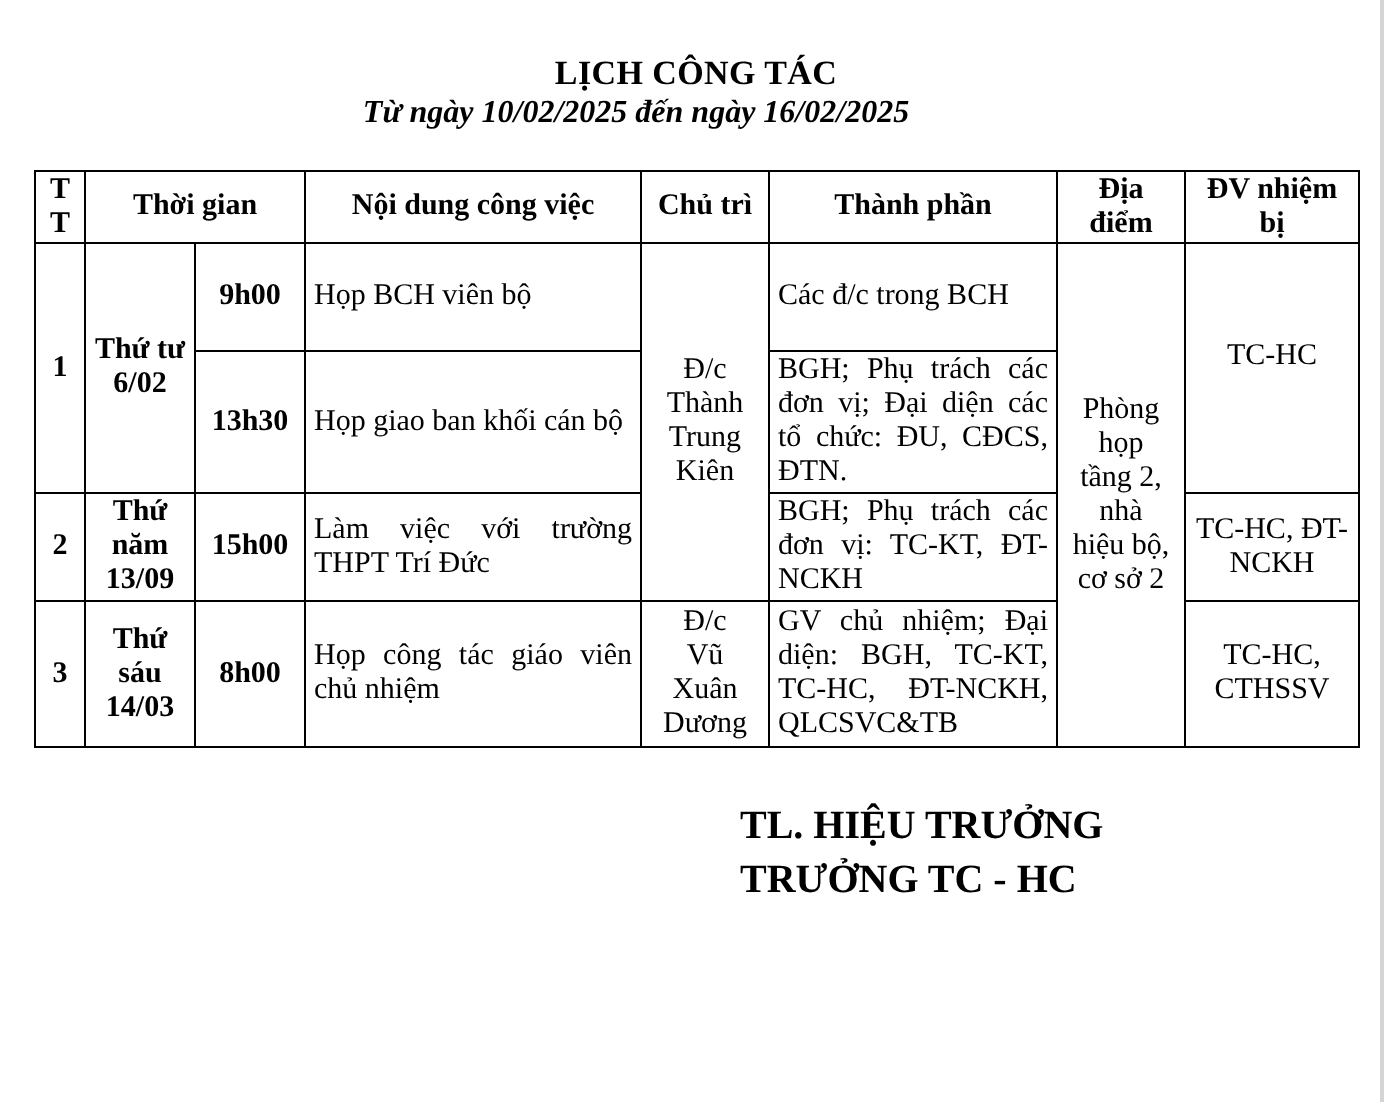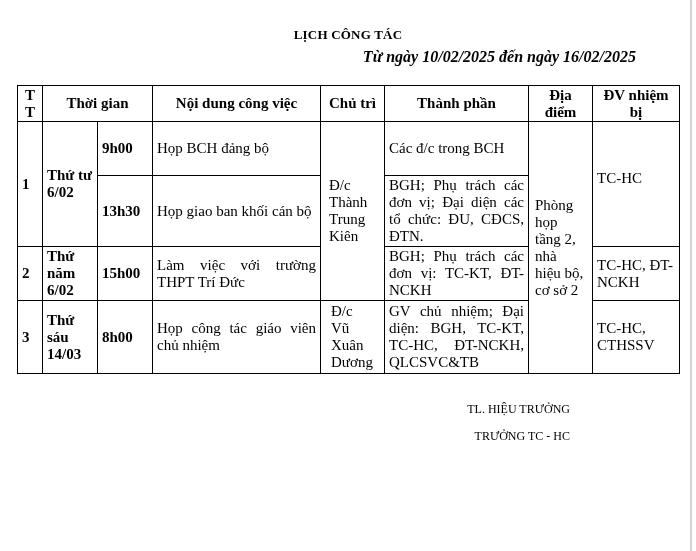--- a/index.html
+++ b/index.html
@@ -3,40 +3,40 @@
 <meta charset="utf-8">
 <style>
   html, body { margin:0; padding:0; }
   body {
     width:696px; height:551px; background:#ffffff; position:relative; overflow:hidden;
     font-family:"Liberation Serif", "DejaVu Serif", serif; color:#000;
   }
   .page-edge { position:absolute; left:690px; top:0; width:2px; height:551px; background:#d4d4d4; }
   .title {
     position:absolute; left:0; width:696px; top:27px; text-align:center;
-    font-weight:bold; font-size:13px; letter-spacing:0.2px;
+    font-weight:bold; font-size:17px; letter-spacing:0.2px;
   }
   .subtitle {
-    position:absolute; left:0; width:636px; top:48px; text-align:right;
+    position:absolute; left:0; width:636px; top:48px; text-align:center;
     font-weight:bold; font-style:italic; font-size:16px;
   }
   table.schedule {
     position:absolute; left:17px; top:85px; border-collapse:collapse;
     table-layout:fixed; font-size:15px; line-height:17px;
   }
   table.schedule td, table.schedule th {
     border:1.3px solid #000; padding:0 4px; vertical-align:middle;
   }
   th { font-weight:bold; text-align:center; font-size:15px; }
-  .c { }
+  .c { text-align:center; }
   .b { font-weight:bold; }
   .j { text-align:justify; text-align-last:left; }
   .sign {
-    position:absolute; left:370px; width:200px; text-align:right;
-    font-weight:normal; font-size:12px;
+    position:absolute; left:370px; width:200px; text-align:left;
+    font-weight:bold; font-size:20px;
   }
 </style>
 </head>
 <body>
 
 <div class="page-edge"></div>
 
 <div class="title">LỊCH CÔNG TÁC</div>
 <div class="subtitle">Từ ngày 10/02/2025 đến ngày 16/02/2025</div>
 
@@ -59,35 +59,35 @@
     <th>Chủ trì</th>
     <th>Thành phần</th>
     <th>Địa điểm</th>
     <th>ĐV nhiệm bị</th>
   </tr>
 
   <tr style="height:54px">
     <td rowspan="2" class="c b">1</td>
     <td rowspan="2" class="c b">Thứ tư 6/02</td>
     <td class="c b">9h00</td>
-    <td class="j">Họp BCH đảng bộ</td>
+    <td class="j">Họp BCH viên bộ</td>
     <td rowspan="3" class="c" style="padding:0 8px">Đ/c Thành Trung Kiên</td>
     <td class="j">Các đ/c trong BCH</td>
     <td rowspan="4" class="c" style="padding:0 6px">Phòng họp tầng 2, nhà hiệu bộ, cơ sở 2</td>
     <td rowspan="2" class="c" style="vertical-align:top;padding-top:48px">TC-HC</td>
   </tr>
   <tr style="height:71px">
     <td class="c b">13h30</td>
     <td class="j">Họp giao ban khối cán bộ</td>
     <td class="j">BGH; Phụ trách các đơn vị; Đại diện các tổ chức: ĐU, CĐCS, ĐTN.</td>
   </tr>
 
   <tr style="height:54px">
     <td class="c b">2</td>
-    <td class="c b">Thứ năm 6/02</td>
+    <td class="c b">Thứ năm 13/09</td>
     <td class="c b">15h00</td>
     <td class="j">Làm việc với trường THPT Trí Đức</td>
     <td class="j">BGH; Phụ trách các đơn vị: TC-KT, ĐT-NCKH</td>
     <td class="c">TC-HC, ĐT-NCKH</td>
   </tr>
 
   <tr style="height:73px">
     <td class="c b">3</td>
     <td class="c b">Thứ sáu 14/03</td>
     <td class="c b">8h00</td>

